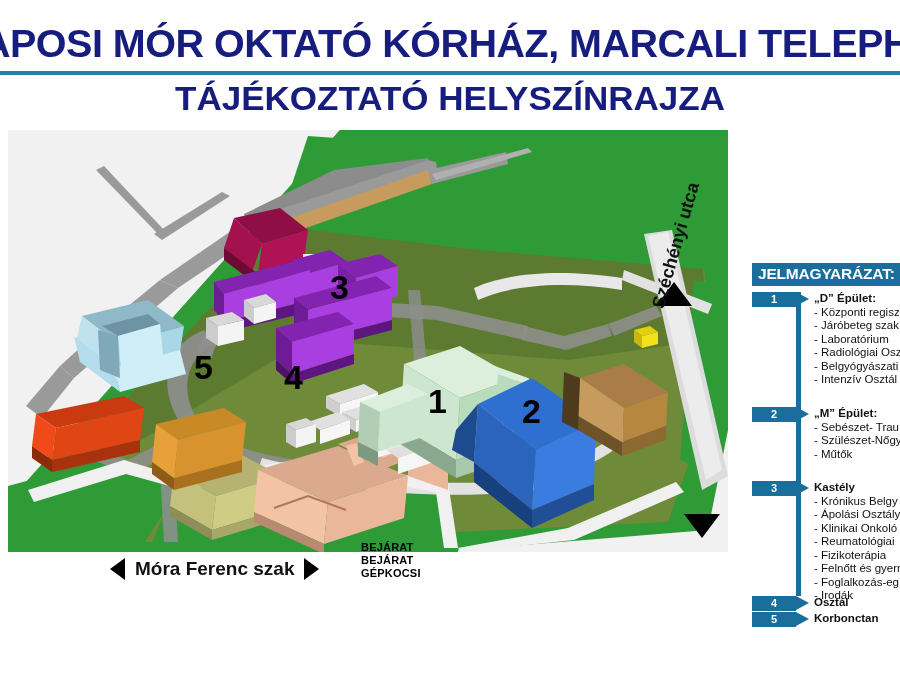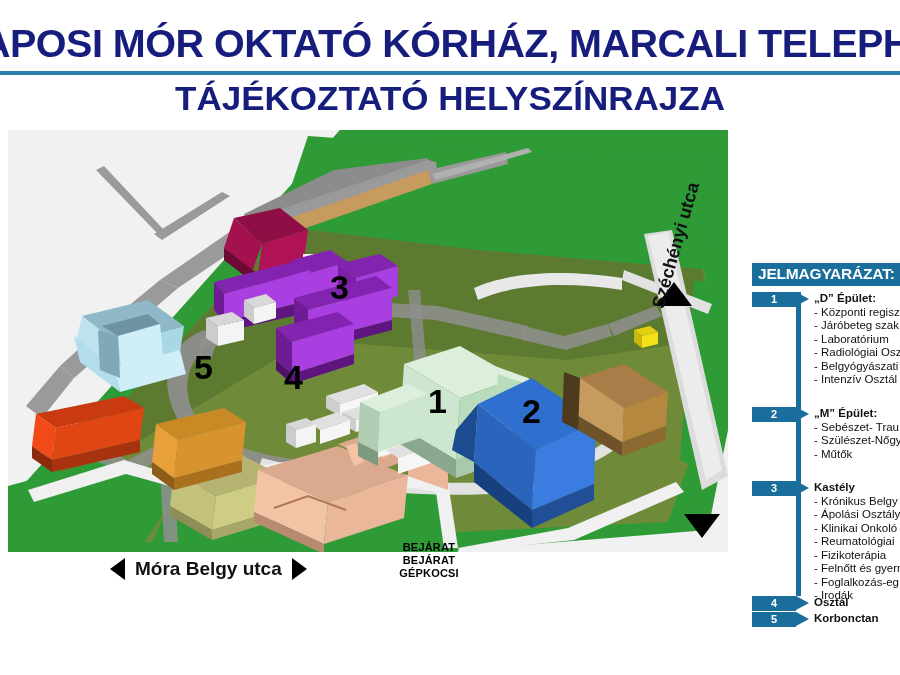--- a/index.html
+++ b/index.html
@@ -44,21 +44,21 @@
   .tri-left{border-top:11px solid transparent;border-bottom:11px solid transparent;border-right:15px solid #000;}
   .tri-right{border-top:11px solid transparent;border-bottom:11px solid transparent;border-left:15px solid #000;}
 
   .street-right{
     position:absolute;left:648px;top:305px;
     font-size:18px;font-weight:bold;color:#111;white-space:nowrap;
     transform:rotate(-74deg);transform-origin:left top;
   }
 
   .entrance{
-    position:absolute;left:379px;top:541px;width:100px;text-align:center;
+    position:absolute;left:361px;top:541px;width:100px;
     font-size:11px;font-weight:bold;color:#000;line-height:13px;
     letter-spacing:0.2px;
   }
 
   
   .legend{position:absolute;left:752px;top:263px;width:160px;}
   .legend-header{
     background:#1a6e9b;color:#ffffff;font-weight:bold;font-size:15.5px;
     padding:2px 4px 3px 6px;white-space:nowrap;letter-spacing:-0.2px;
     width:154px;box-sizing:border-box;
@@ -297,21 +297,21 @@
         <rect x="409" y="520" width="10" height="6" fill="#000"></rect>
 
         <polygon points="648,152 684,152 666,176" fill="#000" transform="rotate(180 666 164)"></polygon>
         <polygon points="676,384 712,384 694,408" fill="#000"></polygon>
       </g>
     </svg>
   </div>
 
   <div class="street-bottom">
     <span class="tri tri-left"></span>
-    <span>Móra Belgy utca</span>
+    <span>Móra Ferenc szak</span>
     <span class="tri tri-right"></span>
   </div>
 
   <div class="street-right">Széchényi utca</div>
 
   <div class="entrance">
     <div>BEJÁRAT</div>
     <div>BEJÁRAT</div>
     <div>GÉPKOCSI</div>
   </div>

